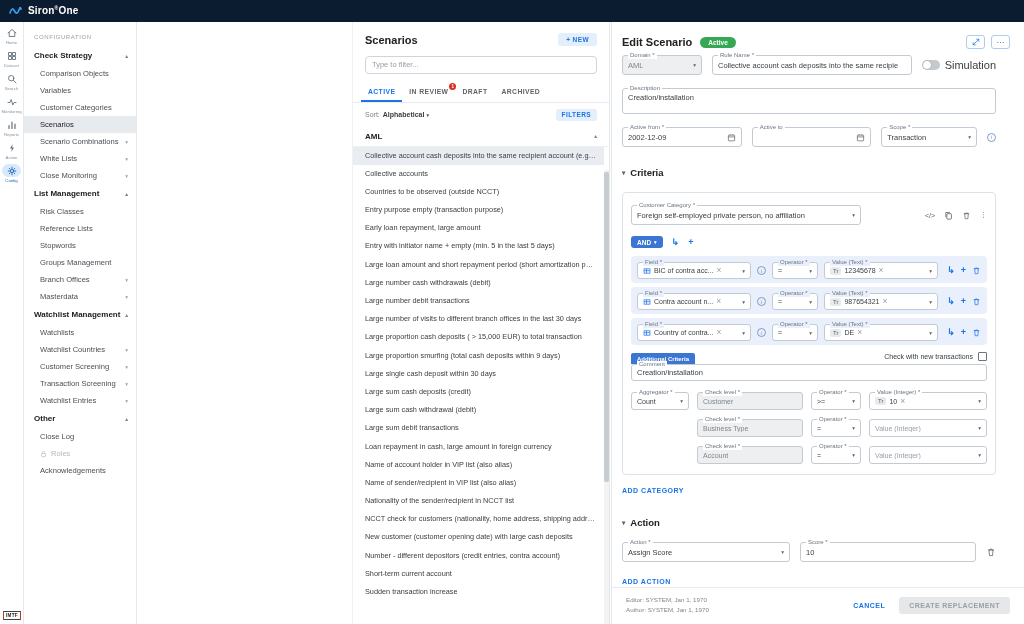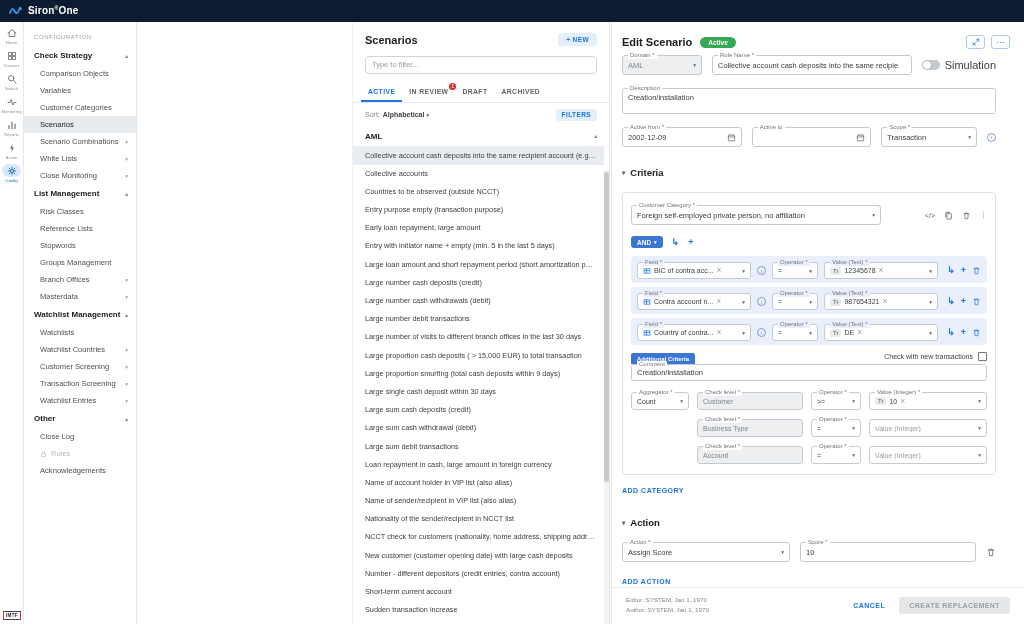--- a/index.html
+++ b/index.html
@@ -86,21 +86,21 @@
 .g-dates{margin-bottom:20px}
 .fld.ta{height:26px;align-items:flex-start;padding-top:4px}
 .w-domain{width:80px}.w-rule{flex:1}
 .sim{display:flex;align-items:center;gap:5px;font-size:11px;color:#3c4043;flex:none}
 .switch{width:18px;height:10px;border-radius:6px;background:#c4c9ce;position:relative;cursor:pointer;flex:none}
 .switch::after{content:"";position:absolute;left:1px;top:1px;width:8px;height:8px;border-radius:50%;background:#fff;box-shadow:0 0 1px rgba(0,0,0,.5)}
 .w-date{width:120px}.w-scope{width:96px}
 .info{width:9px;height:9px;border:1px solid #7d9bc9;color:#7d9bc9;border-radius:50%;font-size:6px;display:flex;align-items:center;justify-content:center;font-style:italic;flex:none;cursor:pointer}
 .crit-box{border:1px solid #dde2e7;border-radius:4px;padding:12px 8px 10px;margin-top:8px}
 .cc-row{display:flex;align-items:center}
-.w-cc{width:250px}
+.w-cc{width:230px}
 .cc-icons{margin-left:auto;display:flex;gap:9px;color:#5f6368;align-items:center}
 .cc-icons .gic{font-size:7px;cursor:pointer;color:#5f6368}
 .cc-icons svg{width:9px;height:9px;cursor:pointer}
 .logic-row{display:flex;align-items:center;gap:9px;margin:11px 0 8px}
 .and-chip{background:#3b76d3;color:#fff;font-size:6.5px;font-weight:bold;padding:2.5px 6px;border-radius:3px;display:flex;align-items:center;gap:3px;cursor:pointer}
 .and-chip .caret{color:#fff;font-size:5px}
 .licn{color:#1a73e8;font-size:9px;font-weight:bold;cursor:pointer;line-height:1}
 .crit-row{background:#e9f0fb;border-radius:4px;padding:6px 6px 4px;display:flex;align-items:center;gap:6px;margin-bottom:4px}
 .crit-row .fld{height:17px;font-size:7px}
 .crit-row .lbl{background:#e9f0fb}
@@ -374,21 +374,20 @@
       <div class="scen-item">Countries to be observed (outside NCCT)</div>
 
       <div class="scen-item">Entry purpose empty (transaction purpose)</div>
 
       <div class="scen-item">Early loan repayment, large amount</div>
 
       <div class="scen-item">Entry with initiator name + empty (min. 5 in the last 5 days)</div>
 
       <div class="scen-item">Large loan amount and short repayment period (short amortization period)</div>
 
-      <div class="scen-item">Large number cash deposits (credit)</div>
 
       <div class="scen-item">Large number cash withdrawals (debit)</div>
 
       <div class="scen-item">Large number debit transactions</div>
 
       <div class="scen-item">Large number of visits to different branch offices in the last 30 days</div>
 
       <div class="scen-item">Large proportion cash deposits ( &gt; 15,000 EUR) to total transaction</div>
 
       <div class="scen-item">Large proportion smurfing (total cash deposits within 9 days)</div>

